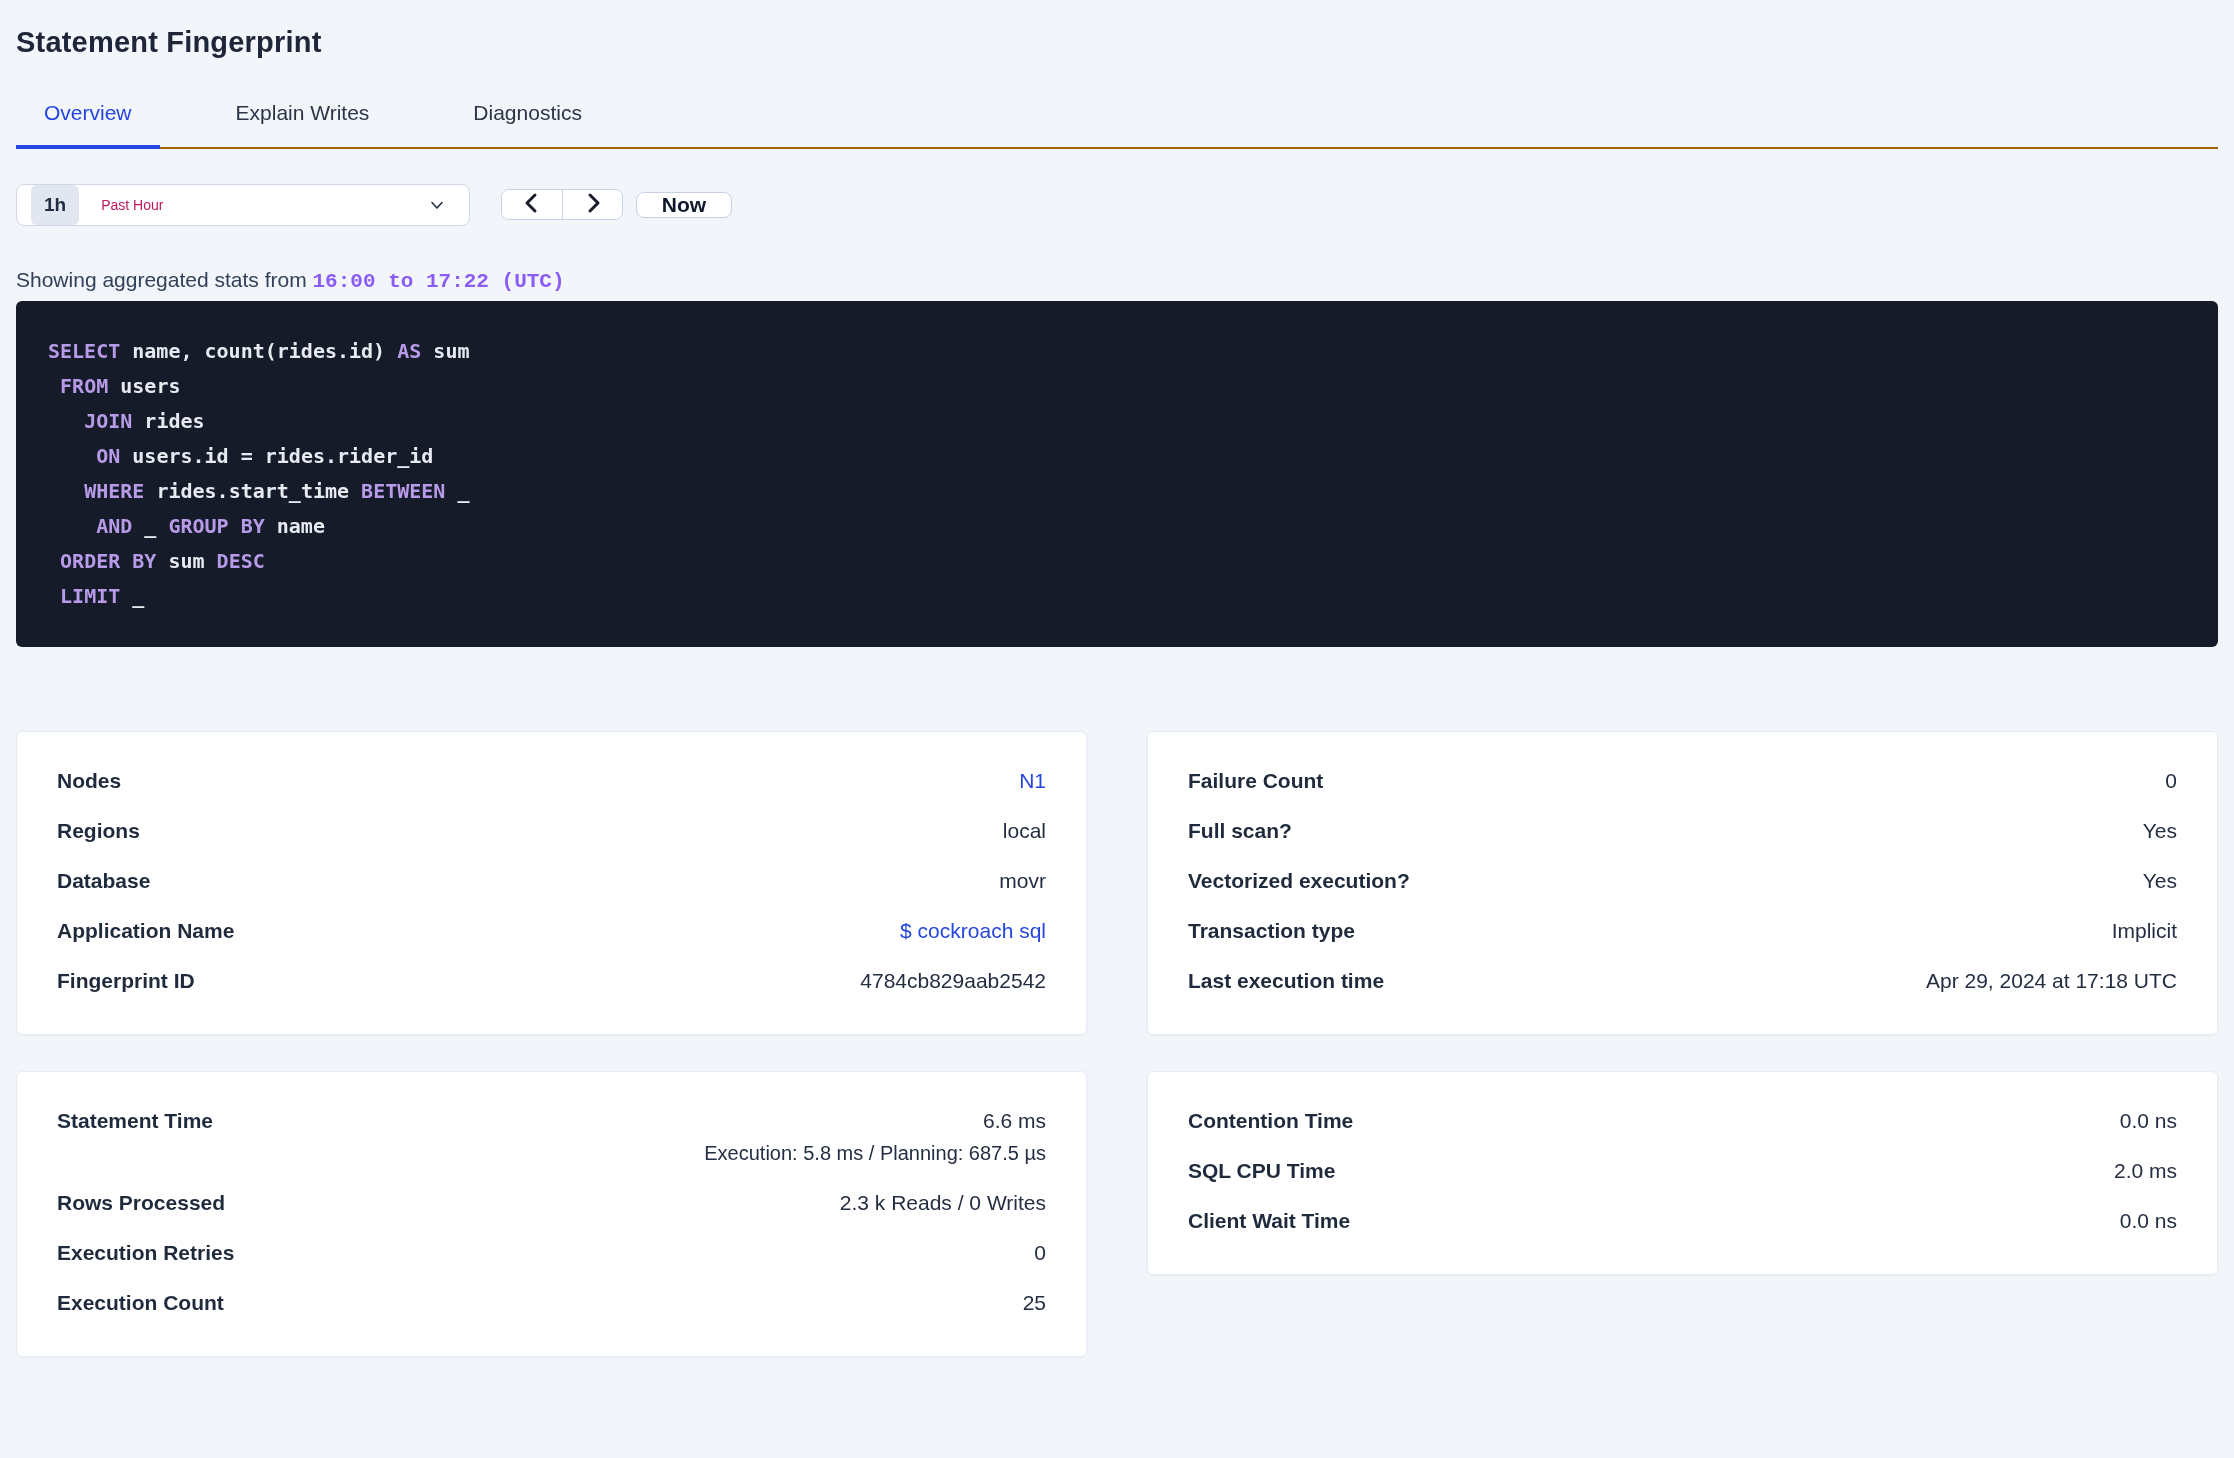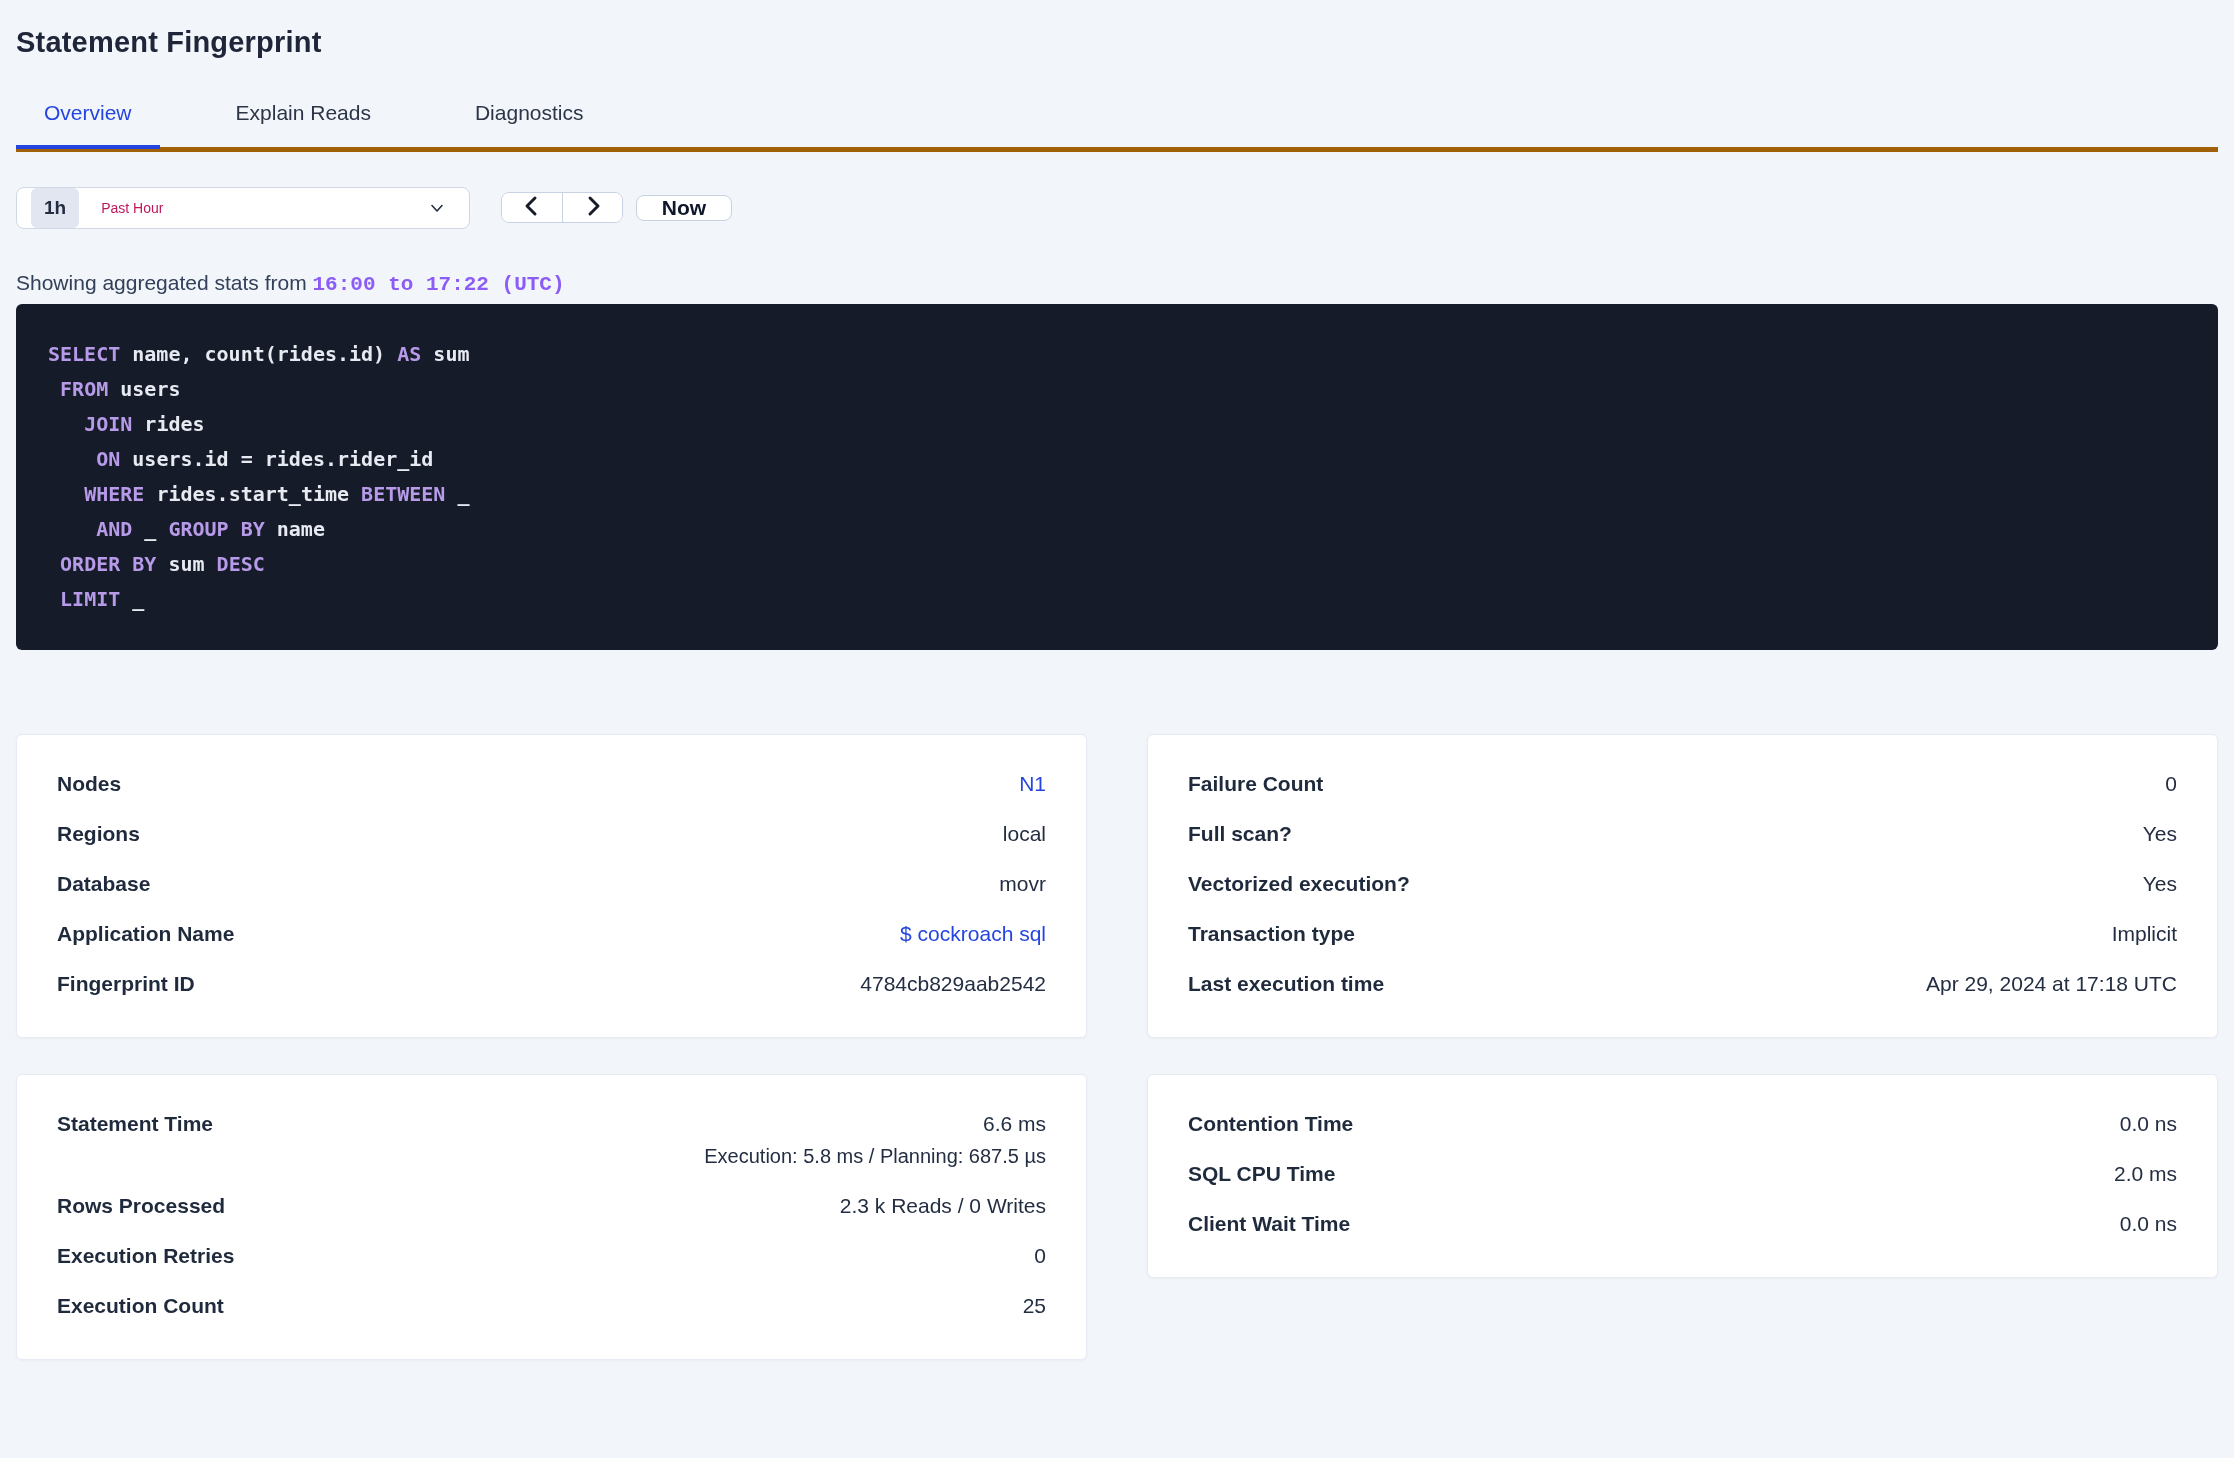--- a/index.html
+++ b/index.html
@@ -16,21 +16,21 @@
     font-size: 29px;
     font-weight: 700;
     color: #20263a;
     letter-spacing: 0.2px;
     margin-bottom: 30px;
   }
 
   
   .tab-bar {
     display: flex;
-    border-bottom: 5px solid #a16207;
+    border-bottom: 2px solid #a16207;
   }
   .tab {
     font-size: 21px;
     color: #2c3granite548;
     color: #2c3548;
     padding: 12px 28px 20px 28px;
     margin-right: 48px;
     cursor: pointer;
     position: relative;
     margin-bottom: -2px;
@@ -169,21 +169,21 @@
     text-align: left;
   }
 </style>
 </head>
 <body>
 
 <h1 class="page-title">Statement Fingerprint</h1>
 
 <div class="tab-bar">
   <div class="tab active">Overview</div>
-  <div class="tab">Explain Reads</div>
+  <div class="tab">Explain Writes</div>
   <div class="tab">Diagnostics</div>
 </div>
 
 <div class="controls-row">
   <div class="time-select">
     <span class="time-badge">1h</span>
     <span class="time-label">Past Hour</span>
     <span class="chev">
       <svg width="20" height="20" viewBox="0 0 20 20">
           <path d="M5 7.5l5 5.5 5-5.5" fill="none" stroke="#242e42" stroke-width="1.6" stroke-linecap="round" stroke-linejoin="round"></path>

